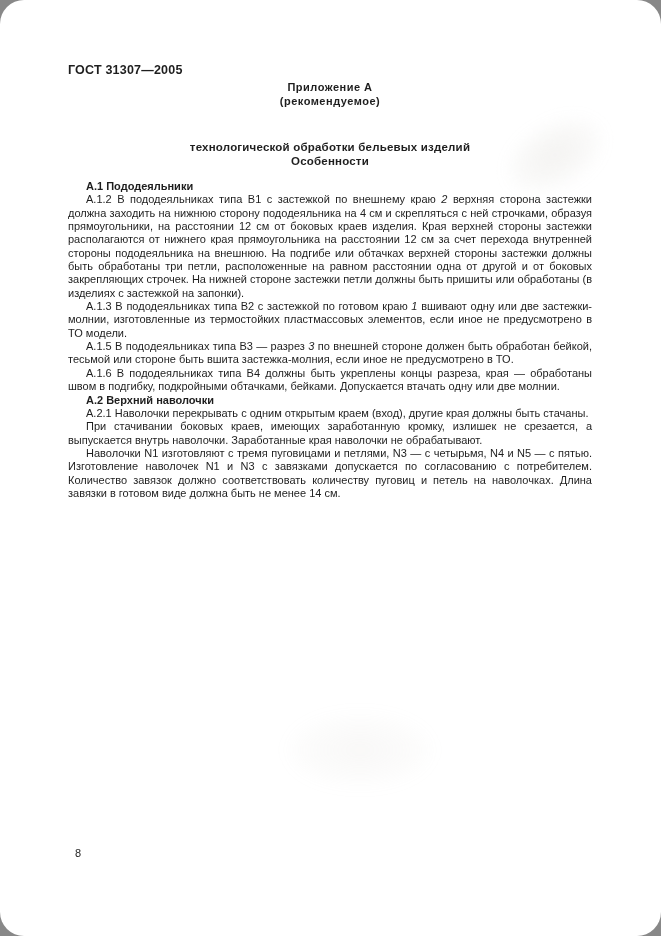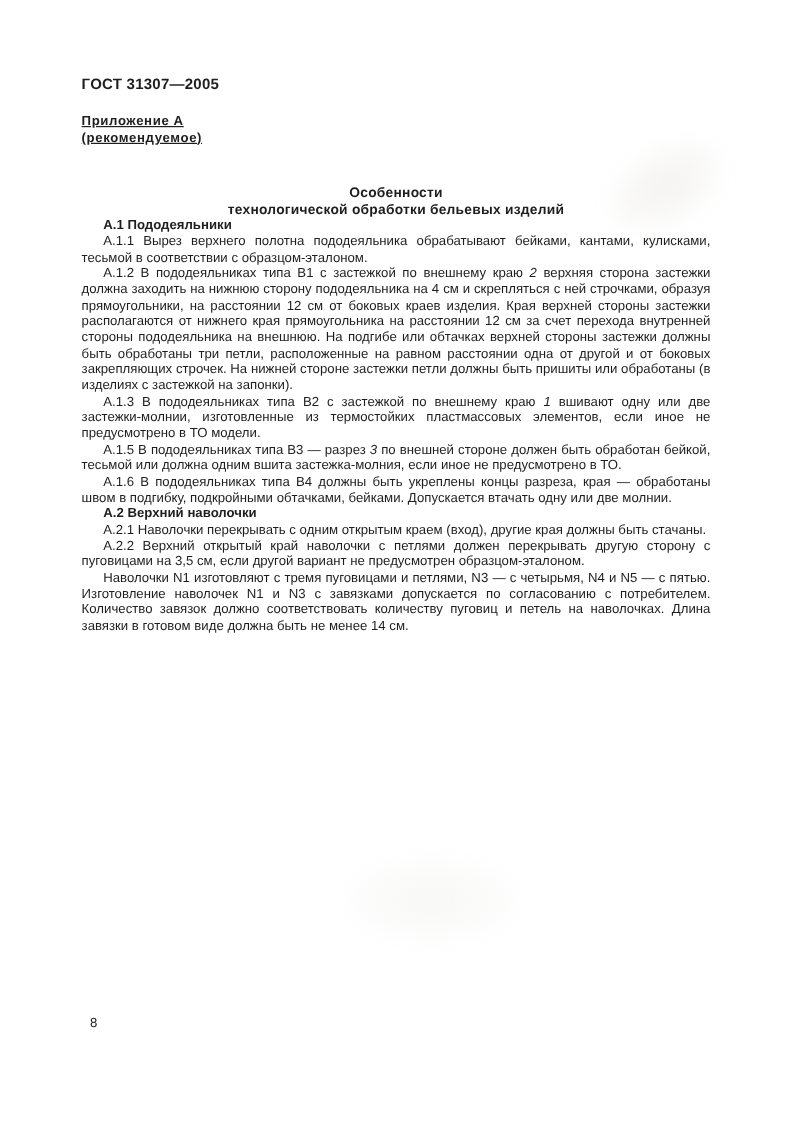--- a/index.html
+++ b/index.html
@@ -7,44 +7,46 @@
     position: relative;
     width: 661px;
     height: 936px;
     margin: 0 auto;
     background: #ffffff;
     box-sizing: border-box;
     padding: 63px 69px 0 68px;
     font-family: "Liberation Sans", "DejaVu Sans", sans-serif;
     color: #1e1e1e;
     overflow: hidden;
+    border-radius: 24px;
   }
   .gost-number {
     font-size: 12.5px;
     font-weight: 700;
     line-height: 15px;
     letter-spacing: 0.2px;
   }
   .annex-block {
-    margin-top: 17px;
+    margin-top: 3px;
+    text-align: center;
     font-weight: 700;
     font-size: 11px;
     line-height: 13.5px;
     letter-spacing: 0.5px;
-    text-decoration: underline;
   }
   .doc-title {
     margin-top: 33px;
     text-align: center;
     font-weight: 700;
     font-size: 11.5px;
     line-height: 13.5px;
     letter-spacing: 0.2px;
   }
   .content {
+    margin-top: 12px;
     font-size: 11px;
     line-height: 13.35px;
     text-align: justify;
   }
   .content p {
     margin: 0;
     text-indent: 18px;
   }
   .content .sec-heading {
     margin: 0;
@@ -82,34 +84,33 @@
 <div class="page">
 
   <div class="gost-number">ГОСТ 31307—2005</div>
 
   <div class="annex-block">
     <div>Приложение А</div>
     <div>(рекомендуемое)</div>
   </div>
 
   <div class="doc-title">
+    <div>технологической обработки бельевых изделий</div>
     <div>Особенности</div>
-    <div>технологической обработки бельевых изделий</div>
   </div>
 
   <div class="content" id="content">
       <div class="sec-heading">А.1 Пододеяльники</div>
-      <p><span>А.1.1 Вырез верхнего полотна пододеяльника обрабатывают бейками, кантами, кулисками, тесьмой в соответствии с образцом-эталоном.</span></p>
       <p><span>А.1.2 В пододеяльниках типа В1 с застежкой по внешнему краю </span><span class="it">2</span><span> верхняя сторона застежки должна заходить на нижнюю сторону пододеяльника на 4 см и скрепляться с ней строчками, образуя прямоугольники, на расстоянии 12 см от боковых краев изделия. Края верхней стороны застежки располагаются от нижнего края прямоугольника на расстоянии 12 см за счет перехода внутренней стороны пододеяльника на внешнюю. На подгибе или обтачках верхней стороны застежки должны быть обработаны три петли, расположенные на равном расстоянии одна от другой и от боковых закрепляющих строчек. На нижней стороне застежки петли должны быть пришиты или обработаны (в изделиях с застежкой на запонки).</span></p>
-      <p><span>А.1.3 В пододеяльниках типа В2 с застежкой по внешнему краю </span><span class="it">1</span><span> вшивают одну или две застежки-молнии, изготовленные из термостойких пластмассовых элементов, если иное не предусмотрено в ТО модели.</span></p>
-      <p><span>А.1.5 В пододеяльниках типа В3 — разрез </span><span class="it">3</span><span> по внешней стороне должен быть обработан бейкой, тесьмой или должна одним вшита застежка-молния, если иное не предусмотрено в ТО.</span></p>
+      <p><span>А.1.3 В пододеяльниках типа В2 с застежкой по готовом краю </span><span class="it">1</span><span> вшивают одну или две застежки-молнии, изготовленные из термостойких пластмассовых элементов, если иное не предусмотрено в ТО модели.</span></p>
+      <p><span>А.1.5 В пододеяльниках типа В3 — разрез </span><span class="it">3</span><span> по внешней стороне должен быть обработан бейкой, тесьмой или стороне быть вшита застежка-молния, если иное не предусмотрено в ТО.</span></p>
       <p><span>А.1.6 В пододеяльниках типа В4 должны быть укреплены концы разреза, края — обработаны швом в подгибку, подкройными обтачками, бейками. Допускается втачать одну или две молнии.</span></p>
       <div class="sec-heading">А.2 Верхний наволочки</div>
       <p><span>А.2.1 Наволочки перекрывать с одним открытым краем (вход), другие края должны быть стачаны.</span></p>
-      <p><span>А.2.2 Верхний открытый край наволочки с петлями должен перекрывать другую сторону с пуговицами на 3,5 см, если другой вариант не предусмотрен образцом-эталоном.</span></p>
+      <p><span>При стачивании боковых краев, имеющих заработанную кромку, излишек не срезается, а выпускается внутрь наволочки. Заработанные края наволочки не обрабатывают.</span></p>
       <p><span>Наволочки N1 изготовляют с тремя пуговицами и петлями, N3 — с четырьмя, N4 и N5 — с пятью. Изготовление наволочек N1 и N3 с завязками допускается по согласованию с потребителем. Количество завязок должно соответствовать количеству пуговиц и петель на наволочках. Длина завязки в готовом виде должна быть не менее 14 см.</span></p>
     </div>
 
   <div class="page-number">8</div>
 
   <div class="scan-artifact artifact-1"></div>
   <div class="scan-artifact artifact-2"></div>
 
 </div>
 

